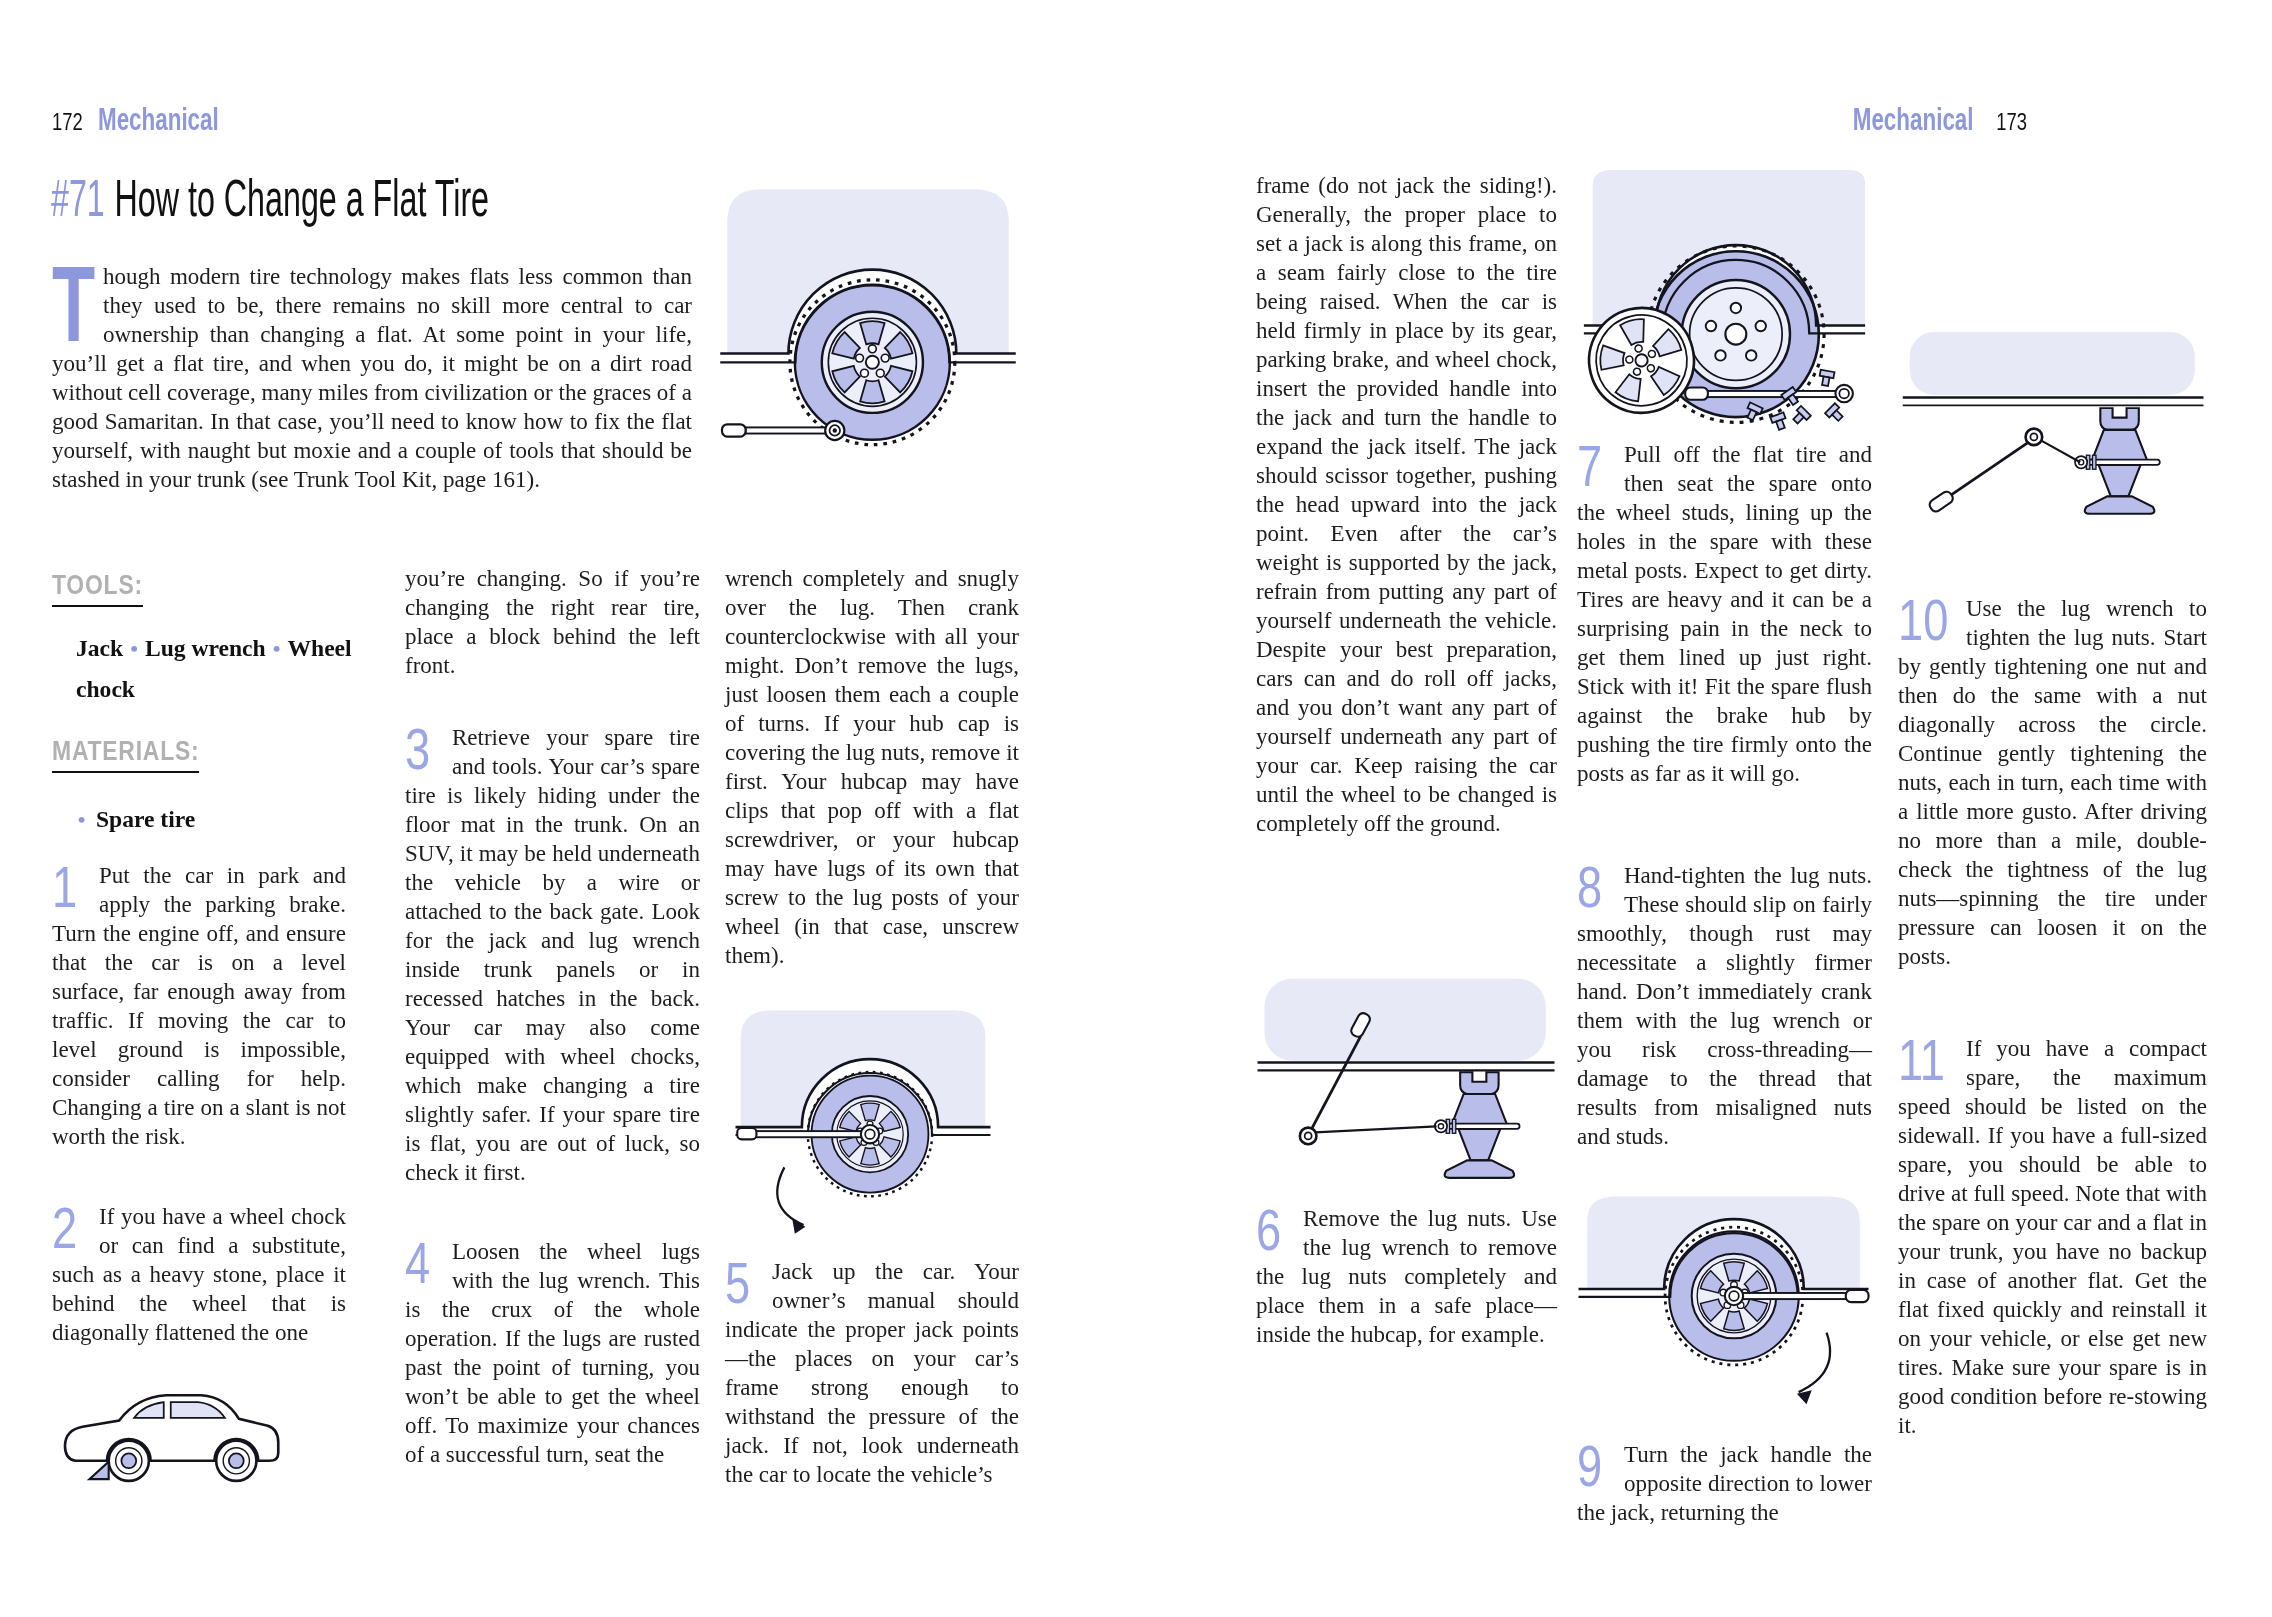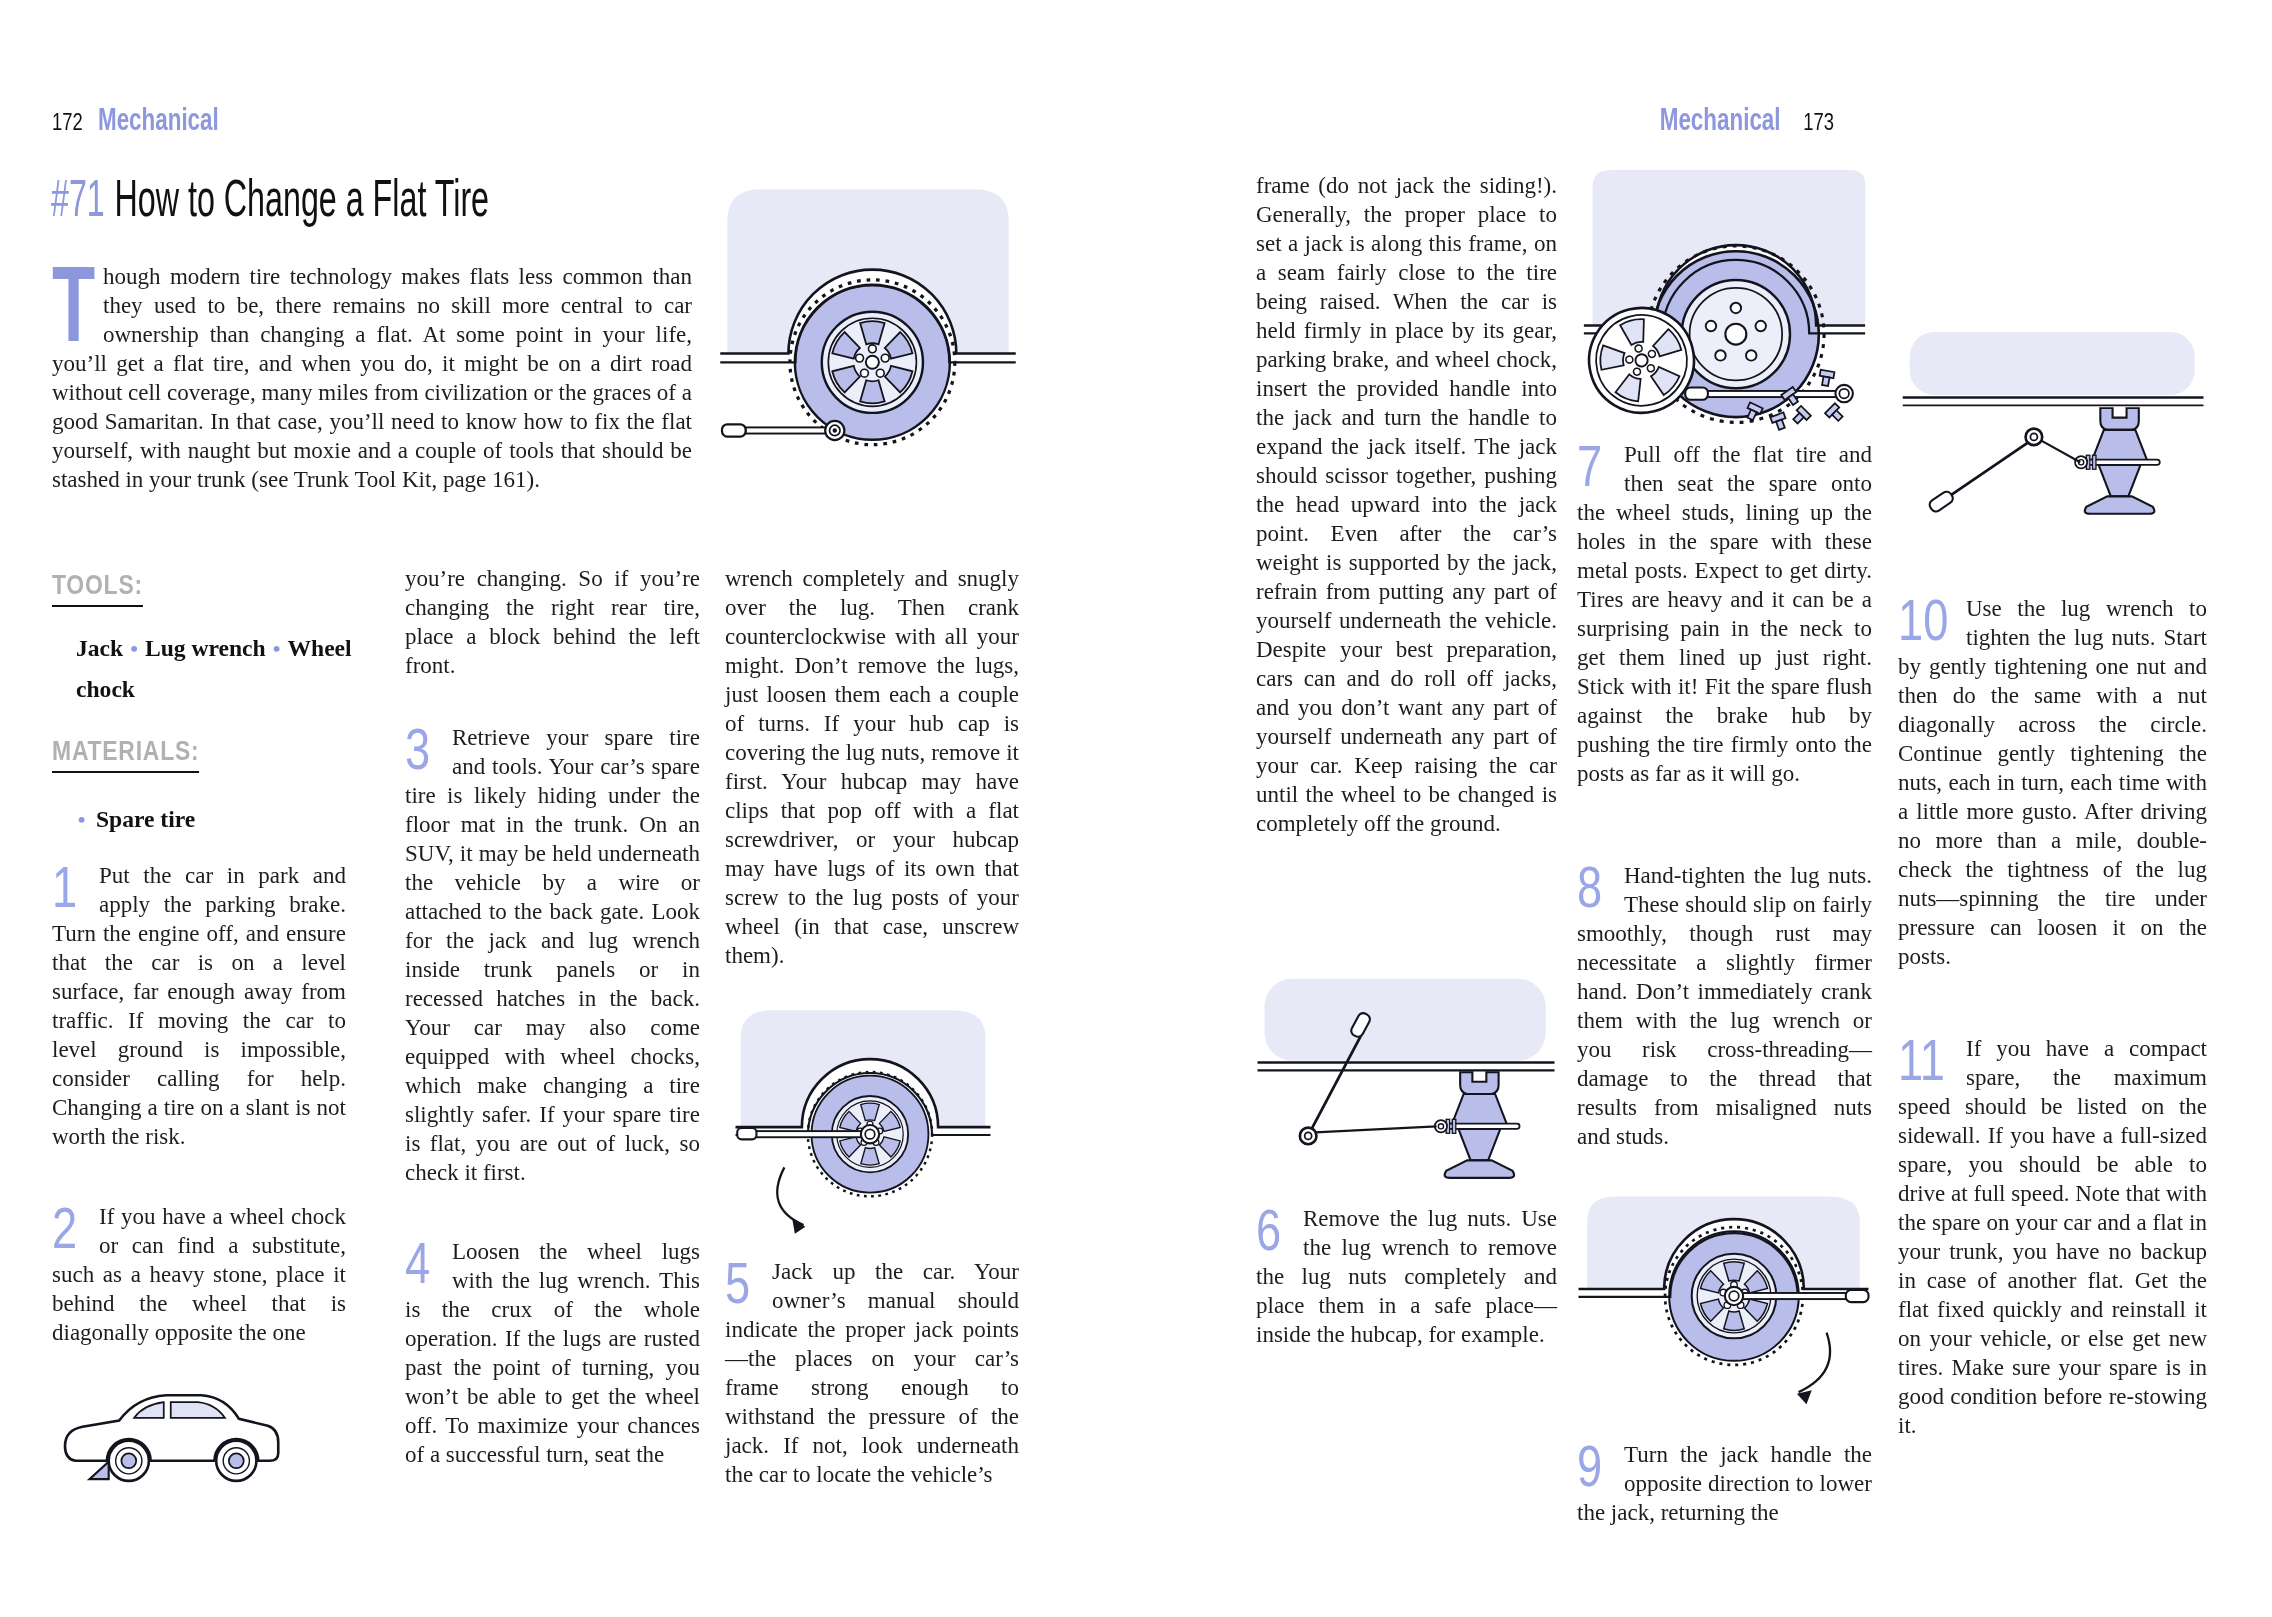--- a/index.html
+++ b/index.html
@@ -132,21 +132,21 @@
     </div>
     <div class="abs tools" style="left:52px;top:799px;width:302px">
       <span class="dot dot-lead">•</span><span>Spare tire</span>
     </div>
 
     <div class="abs body-text" style="left:52px;top:861px;width:294px">
       <span class="step-num">1</span><span>Put the car in park and apply the parking brake. Turn the engine off, and ensure that the car is on a level surface, far enough away from traffic. If moving the car to level ground is impossible, consider calling for help. Changing a tire on a slant is not worth the risk.</span>
     </div>
 
     <div class="abs body-text" style="left:52px;top:1202px;width:294px">
-      <span class="step-num">2</span><span>If you have a wheel chock or can find a substitute, such as a heavy stone, place it behind the wheel that is diagonally opposite the one</span>
+      <span class="step-num">2</span><span>If you have a wheel chock or can find a substitute, such as a heavy stone, place it behind the wheel that is diagonally flattened the one</span>
     </div>
 
     <div class="abs" style="left:51px;top:1362px">
       <svg width="236" height="153" viewBox="0 0 270 175">
         <path d="M16 96 Q16 78 36 74 L78 67 Q98 40 132 38 L172 38 Q200 40 215 65 L248 73 Q260 77 260 92 V104 Q260 113 250 113 H237 A25 25 0 0 0 187 113 H114 A25 25 0 0 0 64 113 H28 Q16 111 16 96 Z" fill="#fff" stroke="#14141f" stroke-width="3"></path>
         <path d="M137 46 H168 Q188 48 199 64 H137 Z" fill="#dfe3f5" stroke="#14141f" stroke-width="2"></path>
         <path d="M129 46 Q106 49 95 64 H129 Z" fill="#dfe3f5" stroke="#14141f" stroke-width="2"></path>
         <circle cx="89" cy="113" r="23" fill="#fff" stroke="#14141f" stroke-width="3"></circle>
         <circle cx="89" cy="113" r="15" fill="none" stroke="#14141f" stroke-width="1.6"></circle>
         <circle cx="89" cy="113" r="8.5" fill="#b8bee9" stroke="#14141f" stroke-width="2"></circle>
@@ -184,21 +184,21 @@
       </svg>
     </div>
 
     <div class="abs body-text" style="left:725px;top:1257px;width:294px">
       <span class="step-num">5</span><span>Jack up the car. Your owner’s manual should indicate the proper jack points—the places on your car’s frame strong enough to withstand the pressure of the jack. If not, look underneath the car to locate the vehicle’s</span>
     </div>
   </div>
 
   <div class="page" id="page-right">
 
-    <div class="abs pg-head" style="left:472px;top:101px;width:612px;text-align:left">
+    <div class="abs pg-head" style="left:472px;top:101px;width:612px;text-align:center">
       <span class="sec-label c-right">Mechanical</span><span class="pg-num c-right" style="margin-left:12.2px">173</span>
     </div>
 
     <div class="abs body-text" style="left:120px;top:171px;width:301px">frame (do not jack the siding!). Generally, the proper place to set a jack is along this frame, on a seam fairly close to the tire being raised. When the car is held firmly in place by its gear, parking brake, and wheel chock, insert the provided handle into the jack and turn the handle to expand the jack itself. The jack should scissor together, pushing the head upward into the jack point. Even after the car’s weight is supported by the jack, refrain from putting any part of yourself underneath the vehicle. Despite your best preparation, cars can and do roll off jacks, and you don’t want any part of yourself underneath any part of your car. Keep raising the car until the wheel to be changed is completely off the ground.</div>
 
     <div class="abs" style="left:118px;top:975px">
       <svg width="304" height="210" viewBox="0 0 348 240">
         <rect x="12" y="4" width="322" height="94" rx="32" fill="#e7e9f7"></rect>
         <line x1="4" y1="100" x2="344" y2="100" stroke="#14141f" stroke-width="3"></line>
         <line x1="4" y1="109" x2="344" y2="109" stroke="#14141f" stroke-width="2.4"></line>

